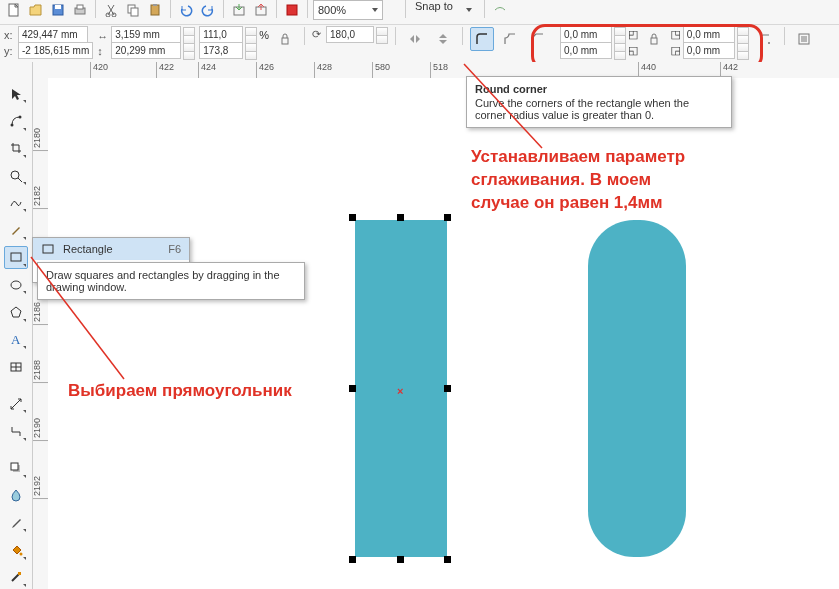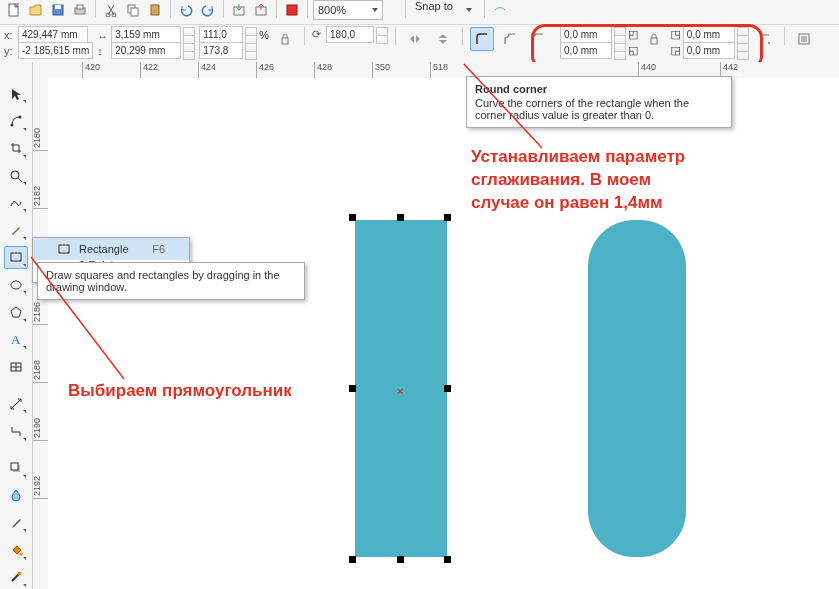--- a/index.html
+++ b/index.html
@@ -25,21 +25,21 @@
 .ruler-v{position:absolute;left:32px;top:78px;bottom:0;width:16px;background:#f6f6f6;border-right:1px solid #bbb;font-size:9px;color:#555}
 .ruler-v .tick{position:absolute;left:0;width:16px;border-top:1px solid #aaa;writing-mode:vertical-rl;transform:rotate(180deg);padding-top:2px}
 .toolbox{position:absolute;left:0;top:62px;bottom:0;width:32px;background:#f6f6f6;border-right:1px solid #ccc;display:flex;flex-direction:column;align-items:center;padding-top:20px;gap:4px}
 .toolbox .tbic{width:22px;height:22px;display:flex;align-items:center;justify-content:center;border:1px solid transparent;border-radius:2px;position:relative}
 .toolbox .tbic.sel{background:#cfe3f5;border-color:#6aa9dc}
 .fly{width:0;height:0;border-left:3px solid transparent;border-top:3px solid #555;position:absolute;bottom:1px;right:1px}
 .canvas{position:absolute;left:48px;top:78px;right:0;bottom:0;background:#fff}
 .rect{position:absolute;background:#4db2c5}
 .handle{position:absolute;width:7px;height:7px;background:#000}
 .menu{position:absolute;background:#fff;border:1px solid #aaa;box-shadow:2px 2px 4px rgba(0,0,0,.25);font-size:11px}
-.menu .mi{display:flex;align-items:center;height:22px;padding:0 24px;gap:8px}
+.menu .mi{display:flex;align-items:center;height:22px;padding:0 8px;gap:8px}
 .menu .mi.hl2{background:#cfe3f5}
 .tip{position:absolute;background:#fff;border:1px solid #aaa;box-shadow:2px 2px 4px rgba(0,0,0,.25);padding:6px 8px;font-size:11px;max-width:250px}
 .tip .tt{font-weight:bold;margin-bottom:2px}
 .ann{position:absolute;color:#e03226;font-size:17px;font-weight:bold;line-height:1.35}
 svg{display:block}
 </style>
 </head>
 <body>
 
 <div class="row tb">
@@ -278,26 +278,26 @@
       <svg width="14" height="14">
         <rect x="2" y="2" width="10" height="10" fill="none" stroke="#777"></rect>
         <path d="M4 5 L10 5 M4 7 L10 7 M4 9 L10 9" stroke="#777"></path>
       </svg>
     </div>
 </div>
 
 <div class="hl" style="left:531px;top:24px;width:226px;height:40px"></div>
 
 <div class="ruler-h">
-  <div class="tick" style="left:50px">420</div>
-  <div class="tick" style="left:108px">422</div>
+  <div class="tick" style="left:58px">420</div>
+  <div class="tick" style="left:124px">422</div>
   <div class="tick" style="left:166px">424</div>
   <div class="tick" style="left:224px">426</div>
   <div class="tick" style="left:282px">428</div>
-  <div class="tick" style="left:340px">350</div>
+  <div class="tick" style="left:340px">580</div>
   <div class="tick" style="left:398px">518</div>
   <div class="tick" style="left:606px">440</div>
   <div class="tick" style="left:688px">442</div>
 </div>
 <div class="ruler-v">
   <div class="tick" style="top:50px">2180</div>
   <div class="tick" style="top:108px">2182</div>
   <div class="tick" style="top:166px">2184</div>
   <div class="tick" style="top:224px">2186</div>
   <div class="tick" style="top:282px">2188</div>

